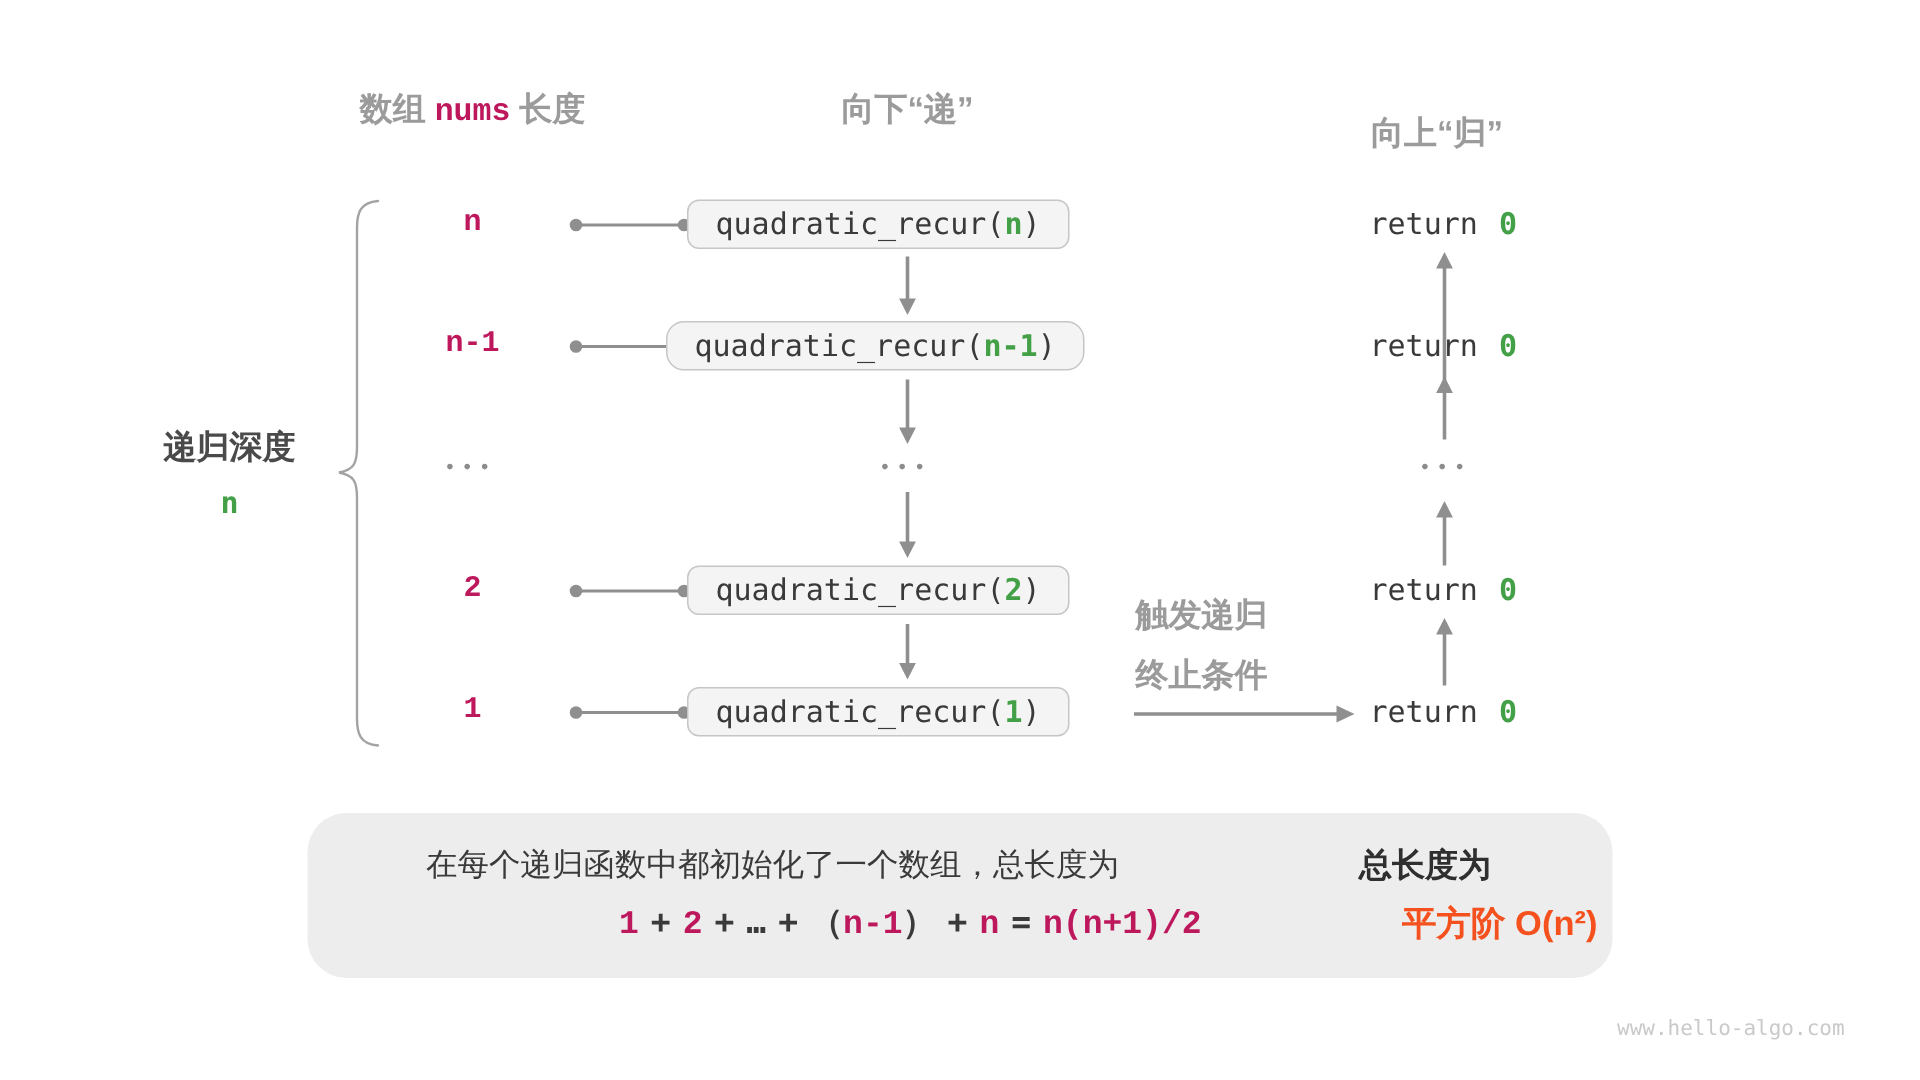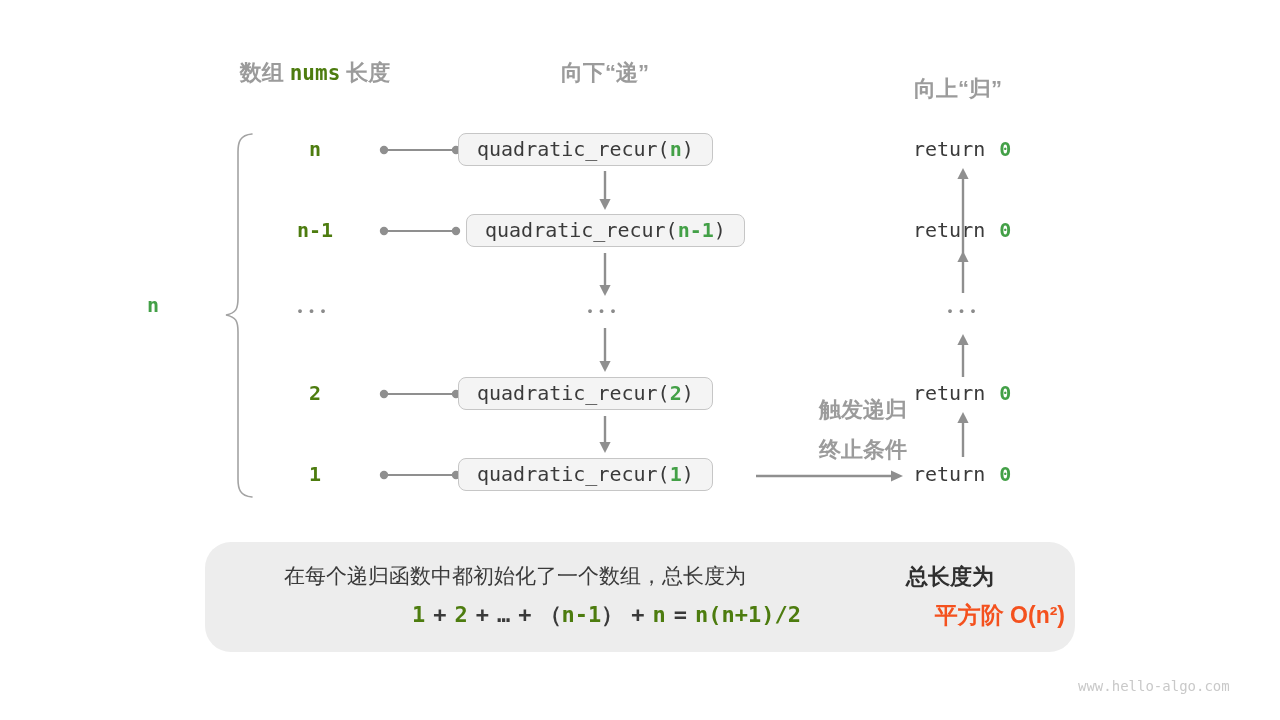--- a/index.html
+++ b/index.html
@@ -2,21 +2,21 @@
 <html><head>
 <meta charset="utf-8">
 <style>
   html,body{margin:0;padding:0;background:#ffffff;}
   .stage{
     position:relative;width:1280px;height:720px;background:#ffffff;overflow:hidden;
     font-family:"Liberation Sans",sans-serif;color:#3a3a3a;
   }
   .abs{position:absolute;}
   .mono{font-family:"DejaVu Sans Mono","Liberation Mono",monospace;}
-  .blue{color:#4d7c0f;}
+  .blue{color:#be185d;font-family:Liberation Mono, monospace;}
   .green{color:#43a047;}
   .orange{color:#f4511e;}
   .darkt{color:#3a3a3a;}
   .bold{font-weight:bold;}
   .center{text-align:center;}
 
   .overlay{position:absolute;left:0;top:0;width:1280px;height:720px;}
 
   .hdr{font-size:22px;font-weight:bold;color:#9b9b9b;}
   .hdr .code{font-size:21px;}
@@ -31,21 +31,21 @@
     white-space:nowrap;
   }
   .call-box .arg{font-weight:bold;}
 
   .ret{font-size:20px;color:#3a3a3a;white-space:nowrap;}
   .ret .val{font-weight:bold;margin-left:2px;}
 
   .brace-label{width:140px;text-align:center;color:#4a4a4a;font-size:22px;font-weight:bold;}
   .brace-label .val{font-size:20px;margin-top:10px;}
 
-  .base-case{width:150px;text-align:right;font-size:22px;font-weight:bold;color:#9b9b9b;line-height:40px;}
+  .base-case{width:150px;text-align:left;font-size:22px;font-weight:bold;color:#9b9b9b;line-height:40px;}
 
   .panel{
     left:205px;top:542px;width:870px;height:110px;background:#ededed;border-radius:26px;
   }
   .panel .line1{position:absolute;left:20px;top:20px;width:580px;text-align:center;font-size:21px;color:#3a3a3a;}
   .panel .formula{position:absolute;left:20px;top:58px;width:580px;text-align:right;font-size:22px;font-weight:bold;}
   .panel .formula span{margin:0 4px;}
   .panel .result-title{position:absolute;left:640px;top:20px;width:210px;text-align:center;font-size:22px;font-weight:bold;color:#2f2f2f;}
   .panel .result-value{position:absolute;left:630px;top:58px;width:230px;text-align:right;font-size:23px;font-weight:bold;}
 
@@ -105,33 +105,34 @@
     <polygon points="797,596 827,596 827,586 849,604 827,622 827,612 797,612" fill="#c5c5c5"></polygon>
   </svg>
 
   <div class="abs hdr center" style="left:215px;top:58px;width:200px;">
     <span>数组</span><span class="mono blue code">nums</span><span>长度</span>
   </div>
   <div class="abs hdr center" style="left:495px;top:58px;width:220px;">向下“递”</div>
   <div class="abs hdr center" style="left:858px;top:58px;width:200px;margin-top:16px;">向上“归”</div>
 
   <div class="abs brace-label" style="left:83px;top:283px;">
+    <div>递归深度</div>
     <div class="mono green bold val">n</div>
   </div>
 
   <div class="abs depth-label mono blue" style="left:255px;top:137px;">n</div>
   <div class="abs depth-label mono blue" style="left:255px;top:218px;">n-1</div>
   <div class="abs ellipsis" style="left:255px;top:303px;width:120px;">•••</div>
   <div class="abs depth-label mono blue" style="left:255px;top:381px;">2</div>
   <div class="abs depth-label mono blue" style="left:255px;top:462px;">1</div>
 
   <div class="abs call-box mono" style="left:458px;top:133px;">
     <span>quadratic_recur(</span><span class="green arg">n</span><span>)</span>
   </div>
-  <div class="abs call-box mono" style="left:466px;top:214px;">
+  <div class="abs call-box mono" style="left:444px;top:214px;border-radius:12px;">
     <span>quadratic_recur(</span><span class="green arg">n-1</span><span>)</span>
   </div>
   <div class="abs ellipsis" style="left:545px;top:303px;width:120px;">•••</div>
   <div class="abs call-box mono" style="left:458px;top:377px;">
     <span>quadratic_recur(</span><span class="green arg">2</span><span>)</span>
   </div>
   <div class="abs call-box mono" style="left:458px;top:458px;">
     <span>quadratic_recur(</span><span class="green arg">1</span><span>)</span>
   </div>
 

